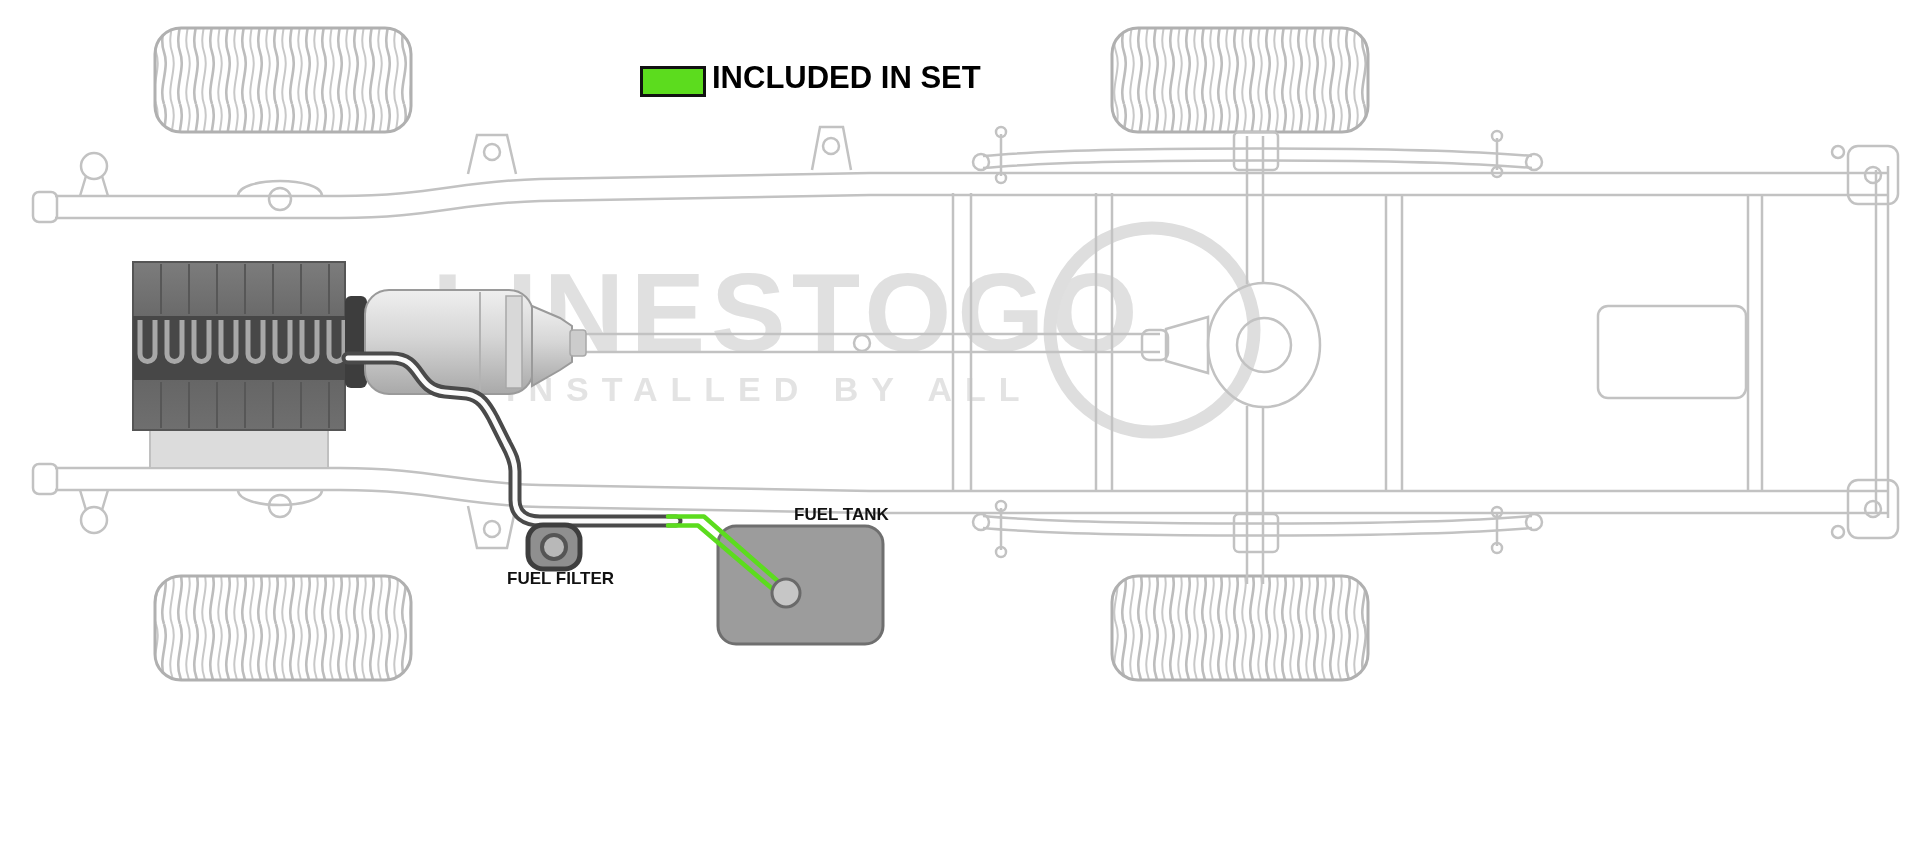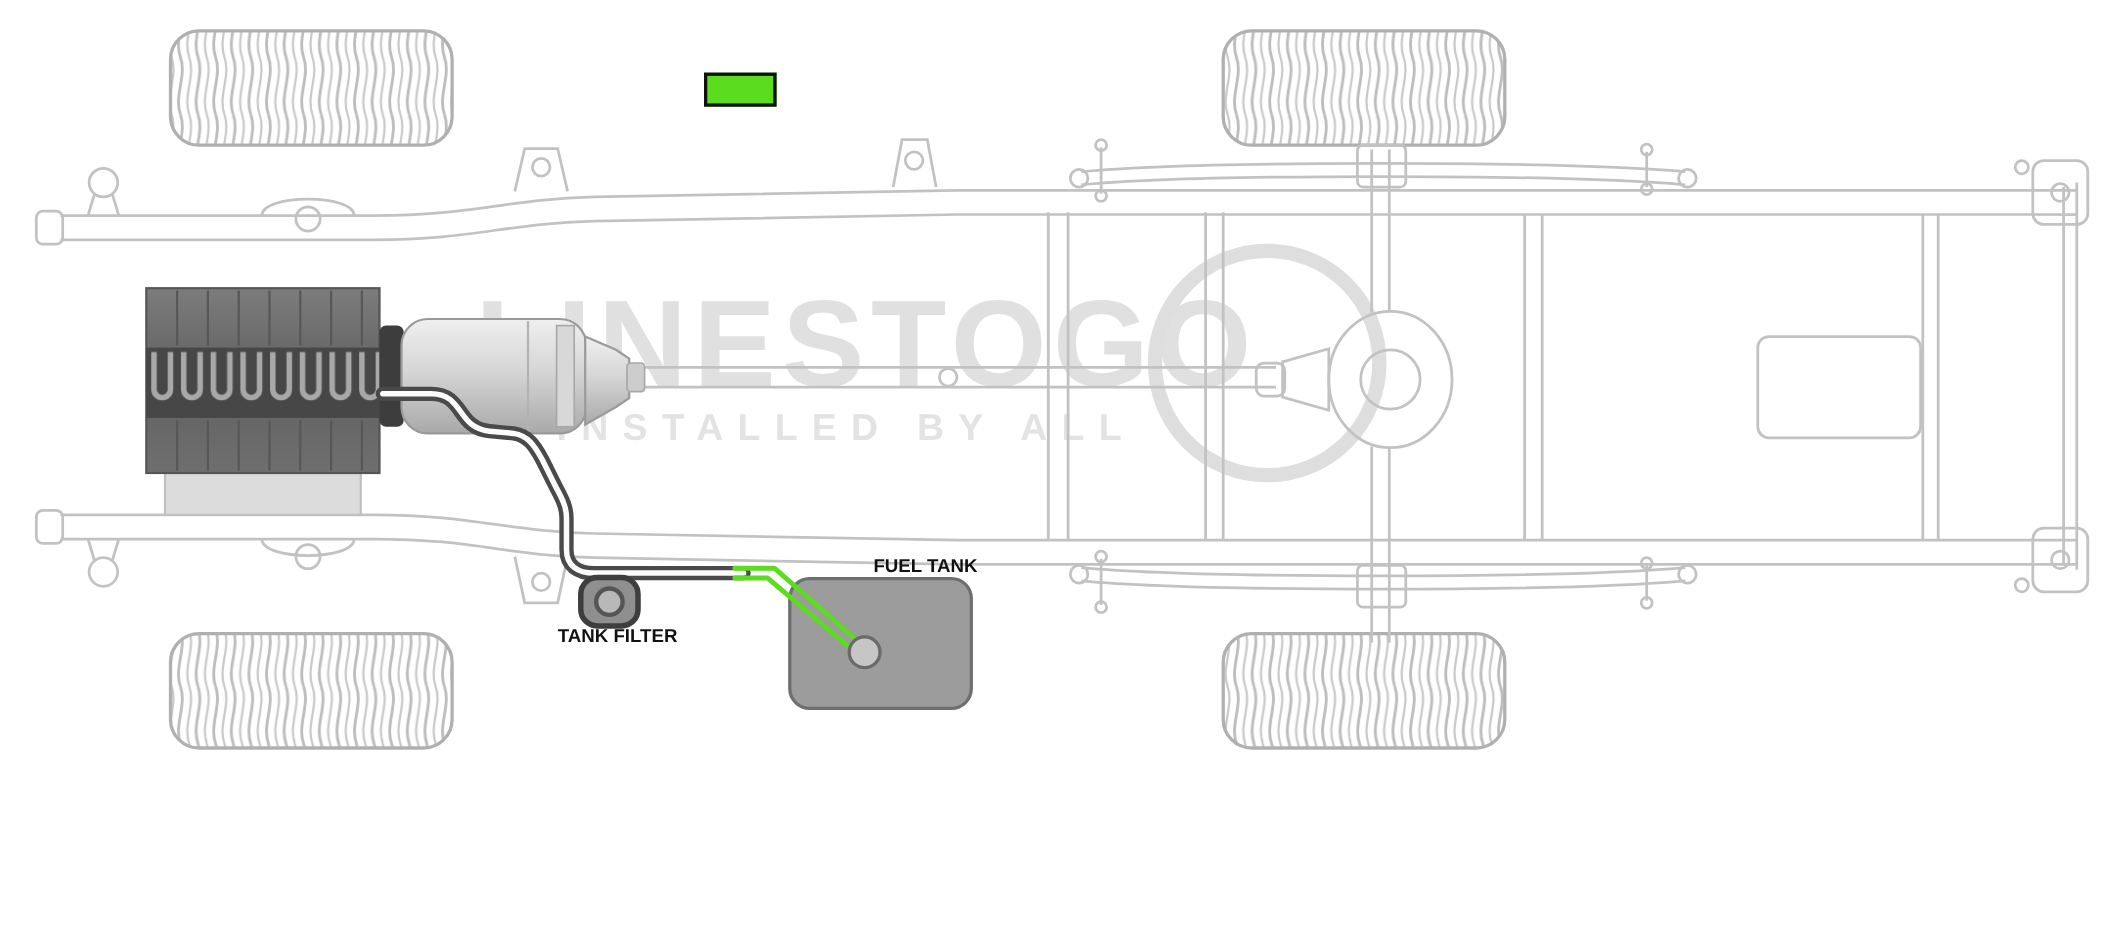--- a/index.html
+++ b/index.html
@@ -200,17 +200,18 @@
 
     <circle cx="786" cy="593" r="14" fill="#c6c6c6" stroke="#6a6a6a" stroke-width="3"></circle>
 
     <g>
       <rect x="528" y="525" width="52" height="44" rx="15" fill="#8f8f8f" stroke="#3e3e3e" stroke-width="5"></rect>
       <circle cx="554" cy="547" r="12" fill="#b8b8b8" stroke="#555" stroke-width="4"></circle>
     </g>
   </svg>
 
   <div class="abs part-label lbl-tank">FUEL TANK</div>
-  <div class="abs part-label lbl-filter">TANK FILTER</div>
+  <div class="abs part-label lbl-filter">FUEL FILTER</div>
 
   <div class="abs legend-swatch"></div>
+  <div class="abs legend-label">INCLUDED IN SET</div>
 
 </div>
 
 </body></html>

